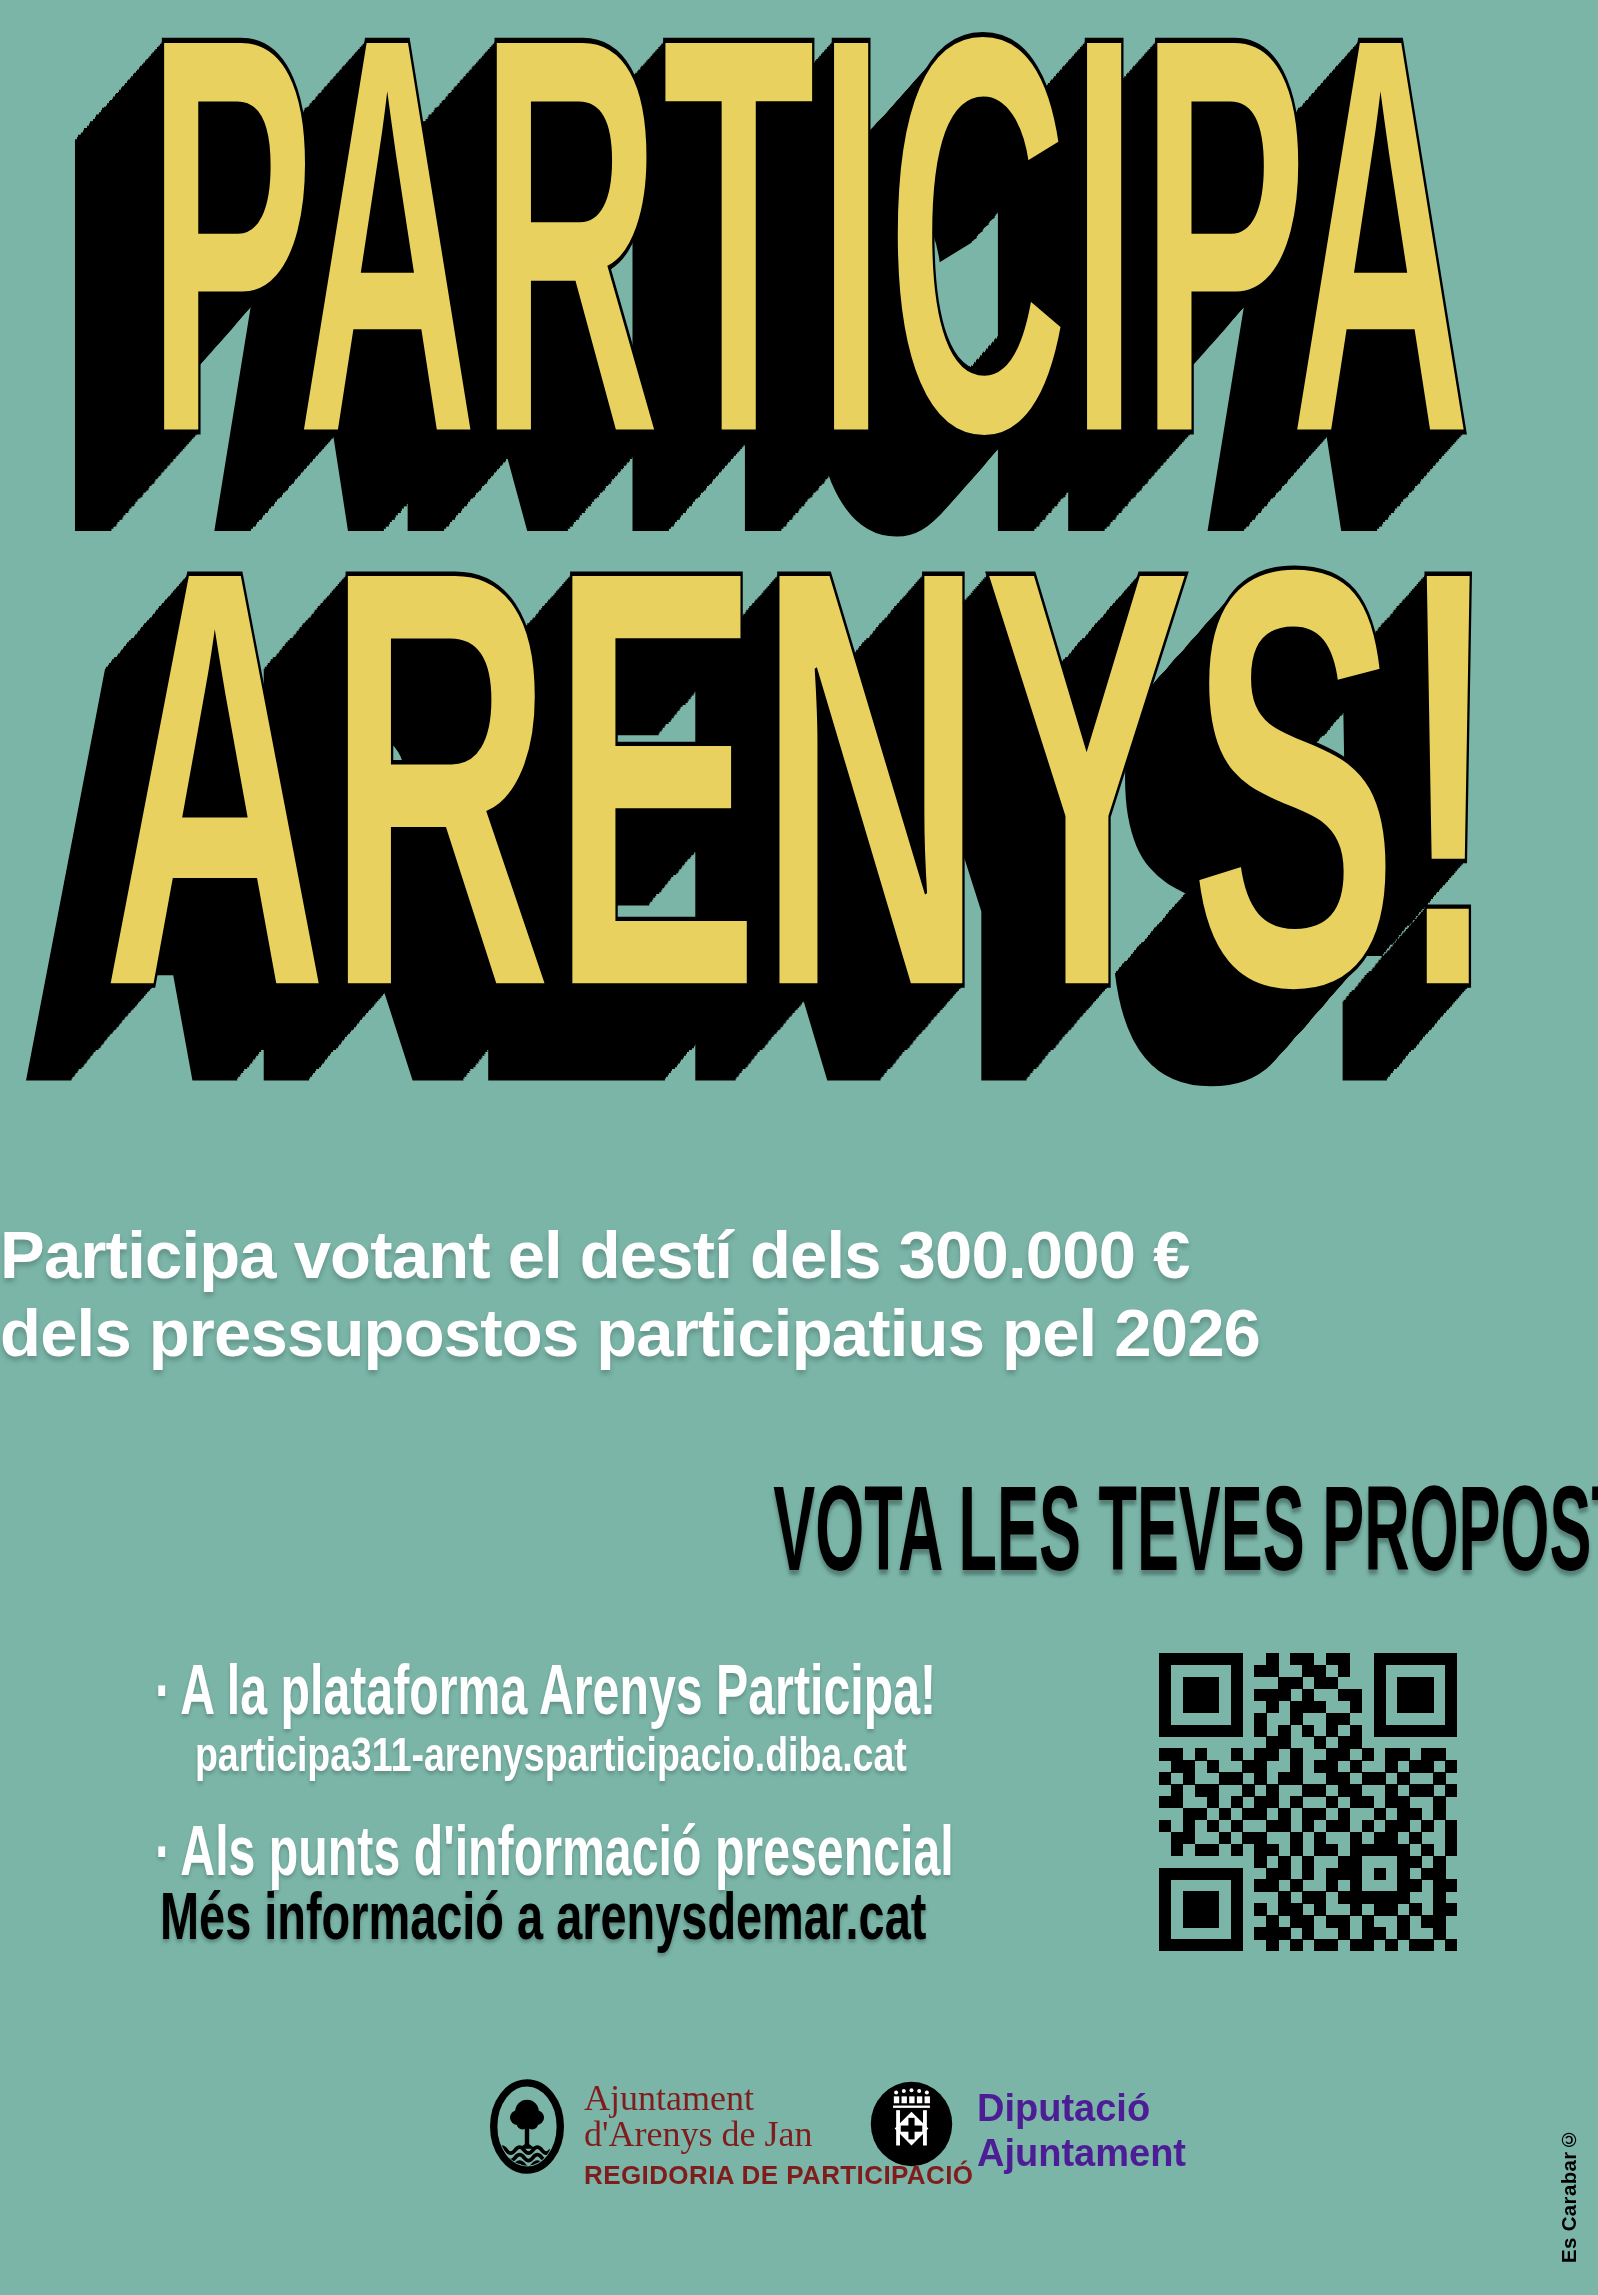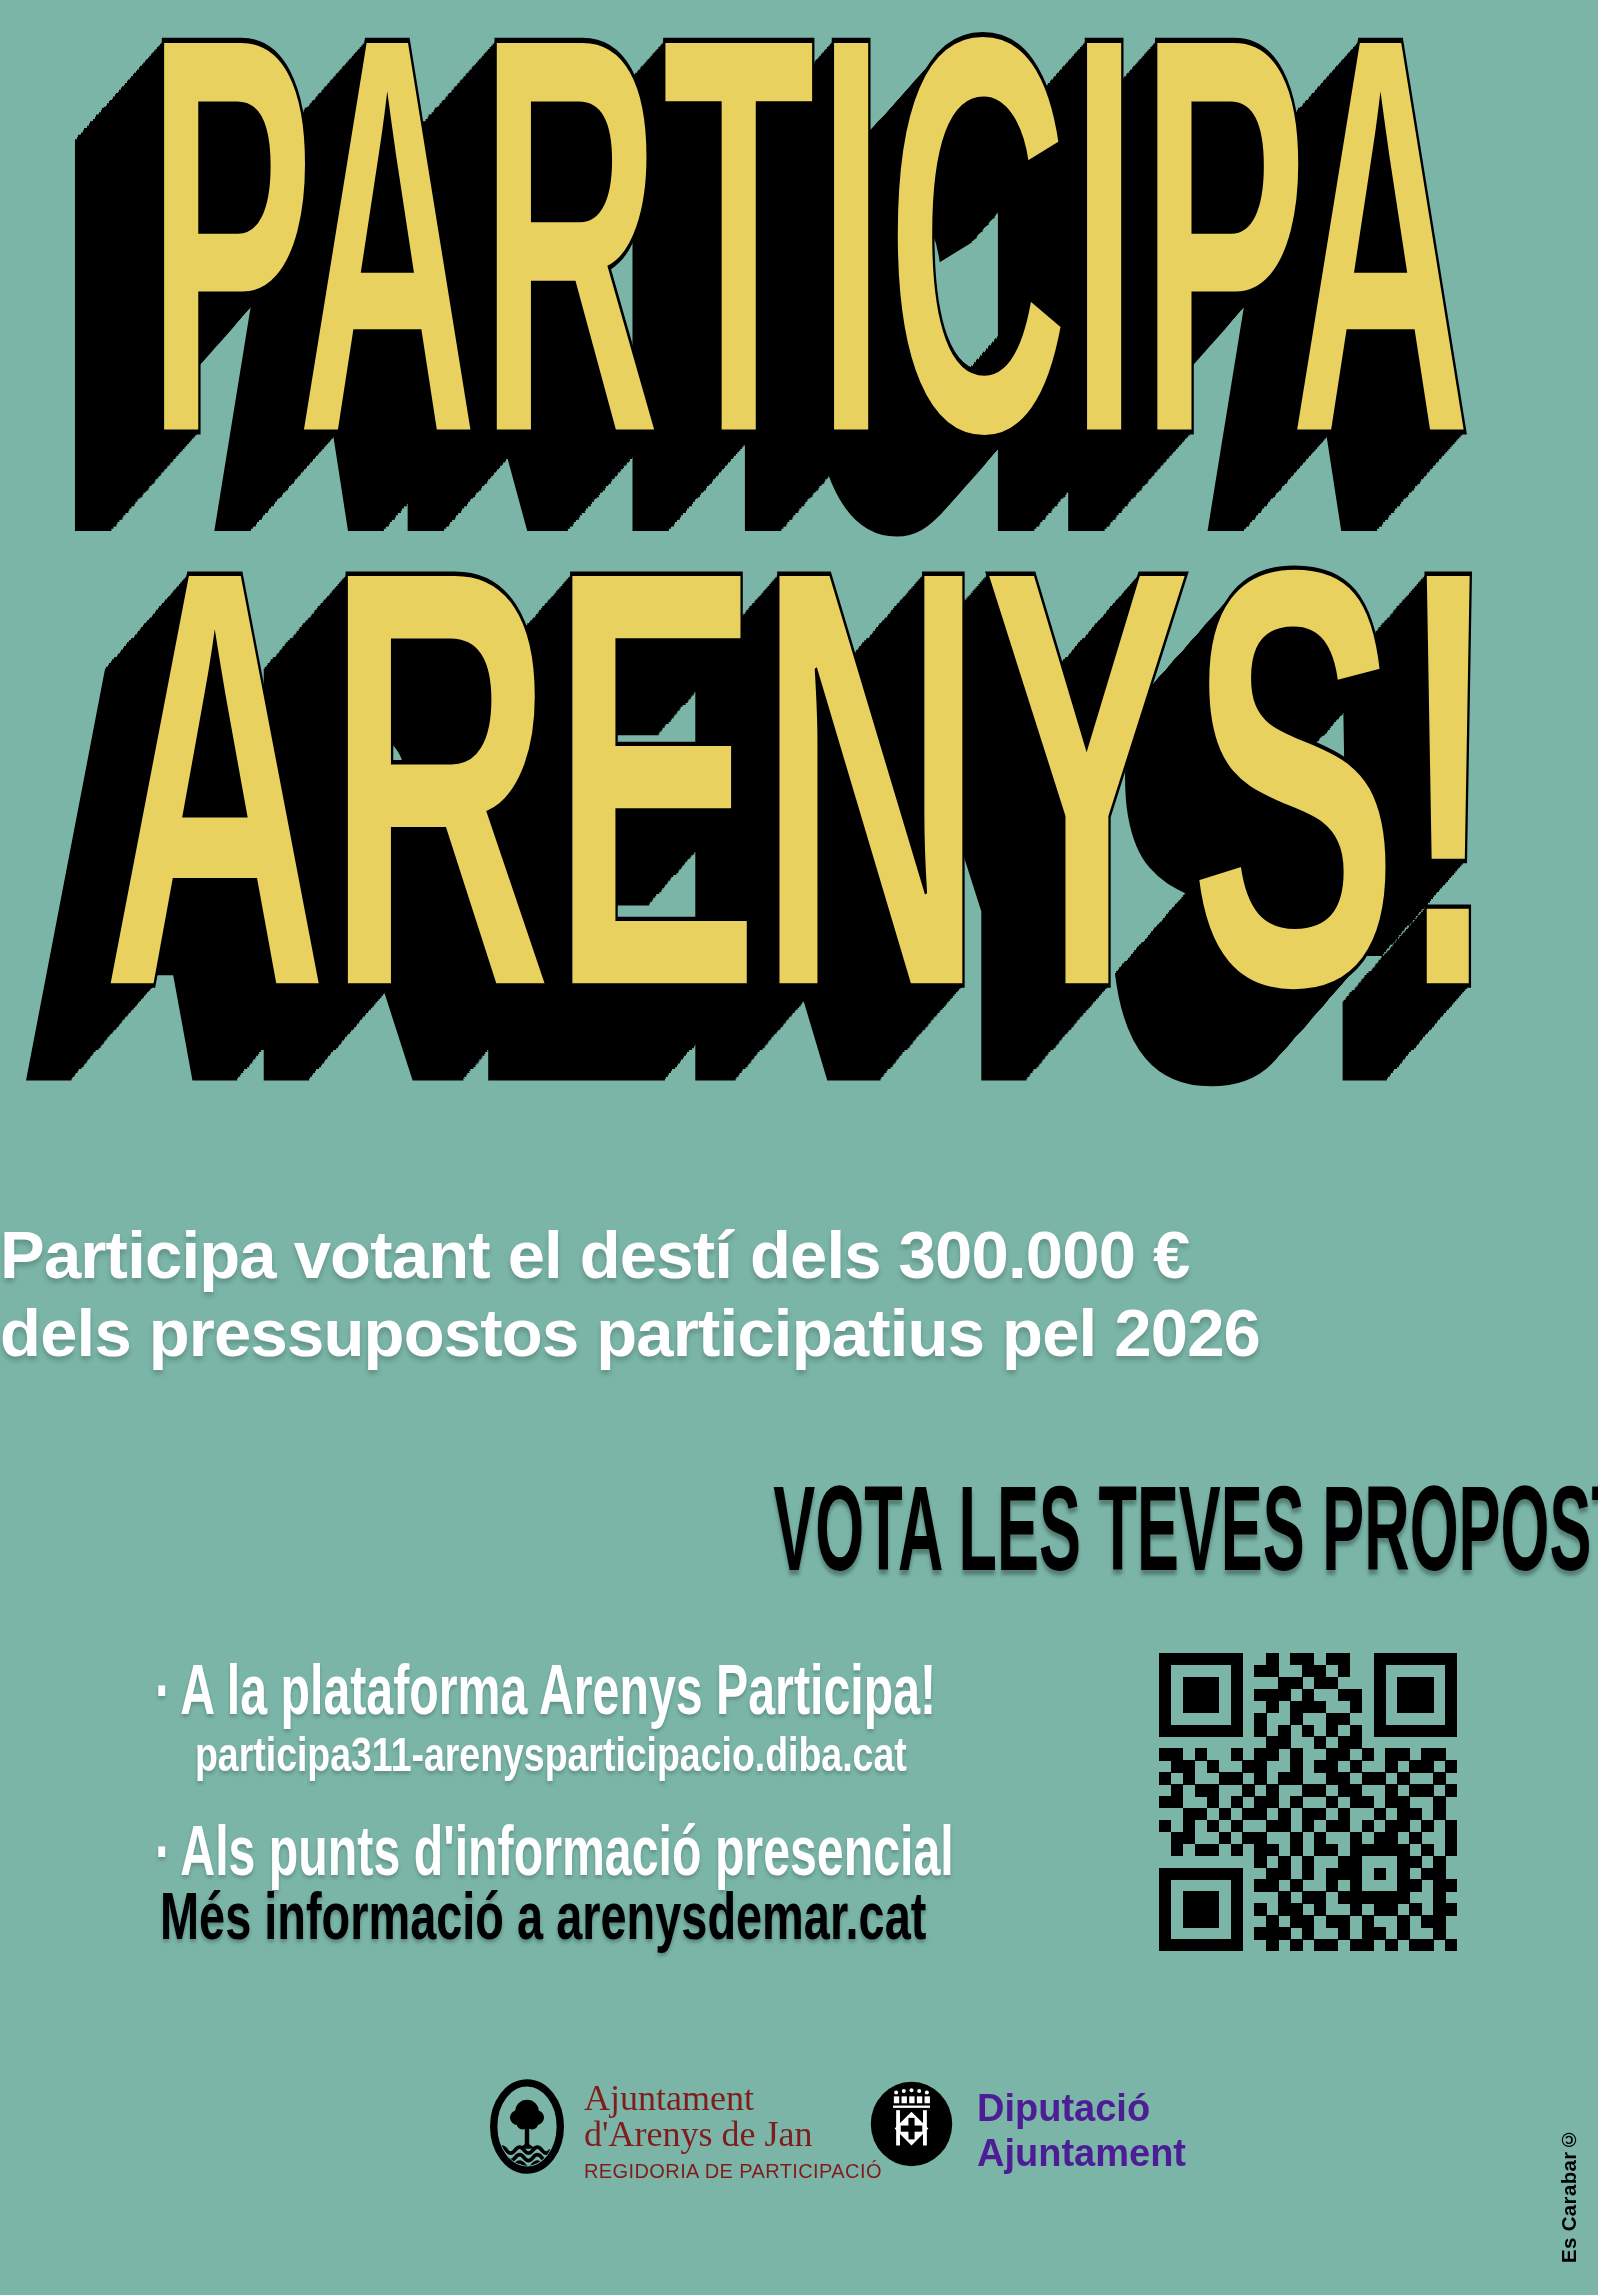--- a/index.html
+++ b/index.html
@@ -61,21 +61,21 @@
   
   .qr{
     position:absolute;left:1159px;top:1653px;
     width:298px;height:298px;
   }
   .qr svg{width:100%;height:100%;display:block;fill:#000;}
   
   .logo-aj{position:absolute;left:490px;top:2078px;width:74px;height:97px;}
   .aj-text{position:absolute;left:584px;top:2080px;color:#7f1d1d;}
   .aj-name{font-family:"Liberation Serif",serif;font-size:36px;line-height:1.0;font-weight:normal;}
-  .aj-dept{font-size:20px;font-weight:normal;letter-spacing:0.4px;margin-top:7.6px;}
+  .aj-dept{font-size:26px;font-weight:bold;letter-spacing:0.4px;margin-top:7.6px;}
   .logo-dipu{position:absolute;left:870px;top:2081px;width:83px;height:86px;}
   .dipu-text{position:absolute;left:977px;top:2086px;color:#4c1d95;font-weight:bold;font-size:38px;line-height:1.18;}
   
   .credit{
     position:absolute;right:18px;bottom:32px;
     writing-mode:vertical-rl;transform:rotate(180deg);
     font-size:20.4px;font-weight:bold;color:#000;letter-spacing:0.4px;
   }
 </style>
 </head>

